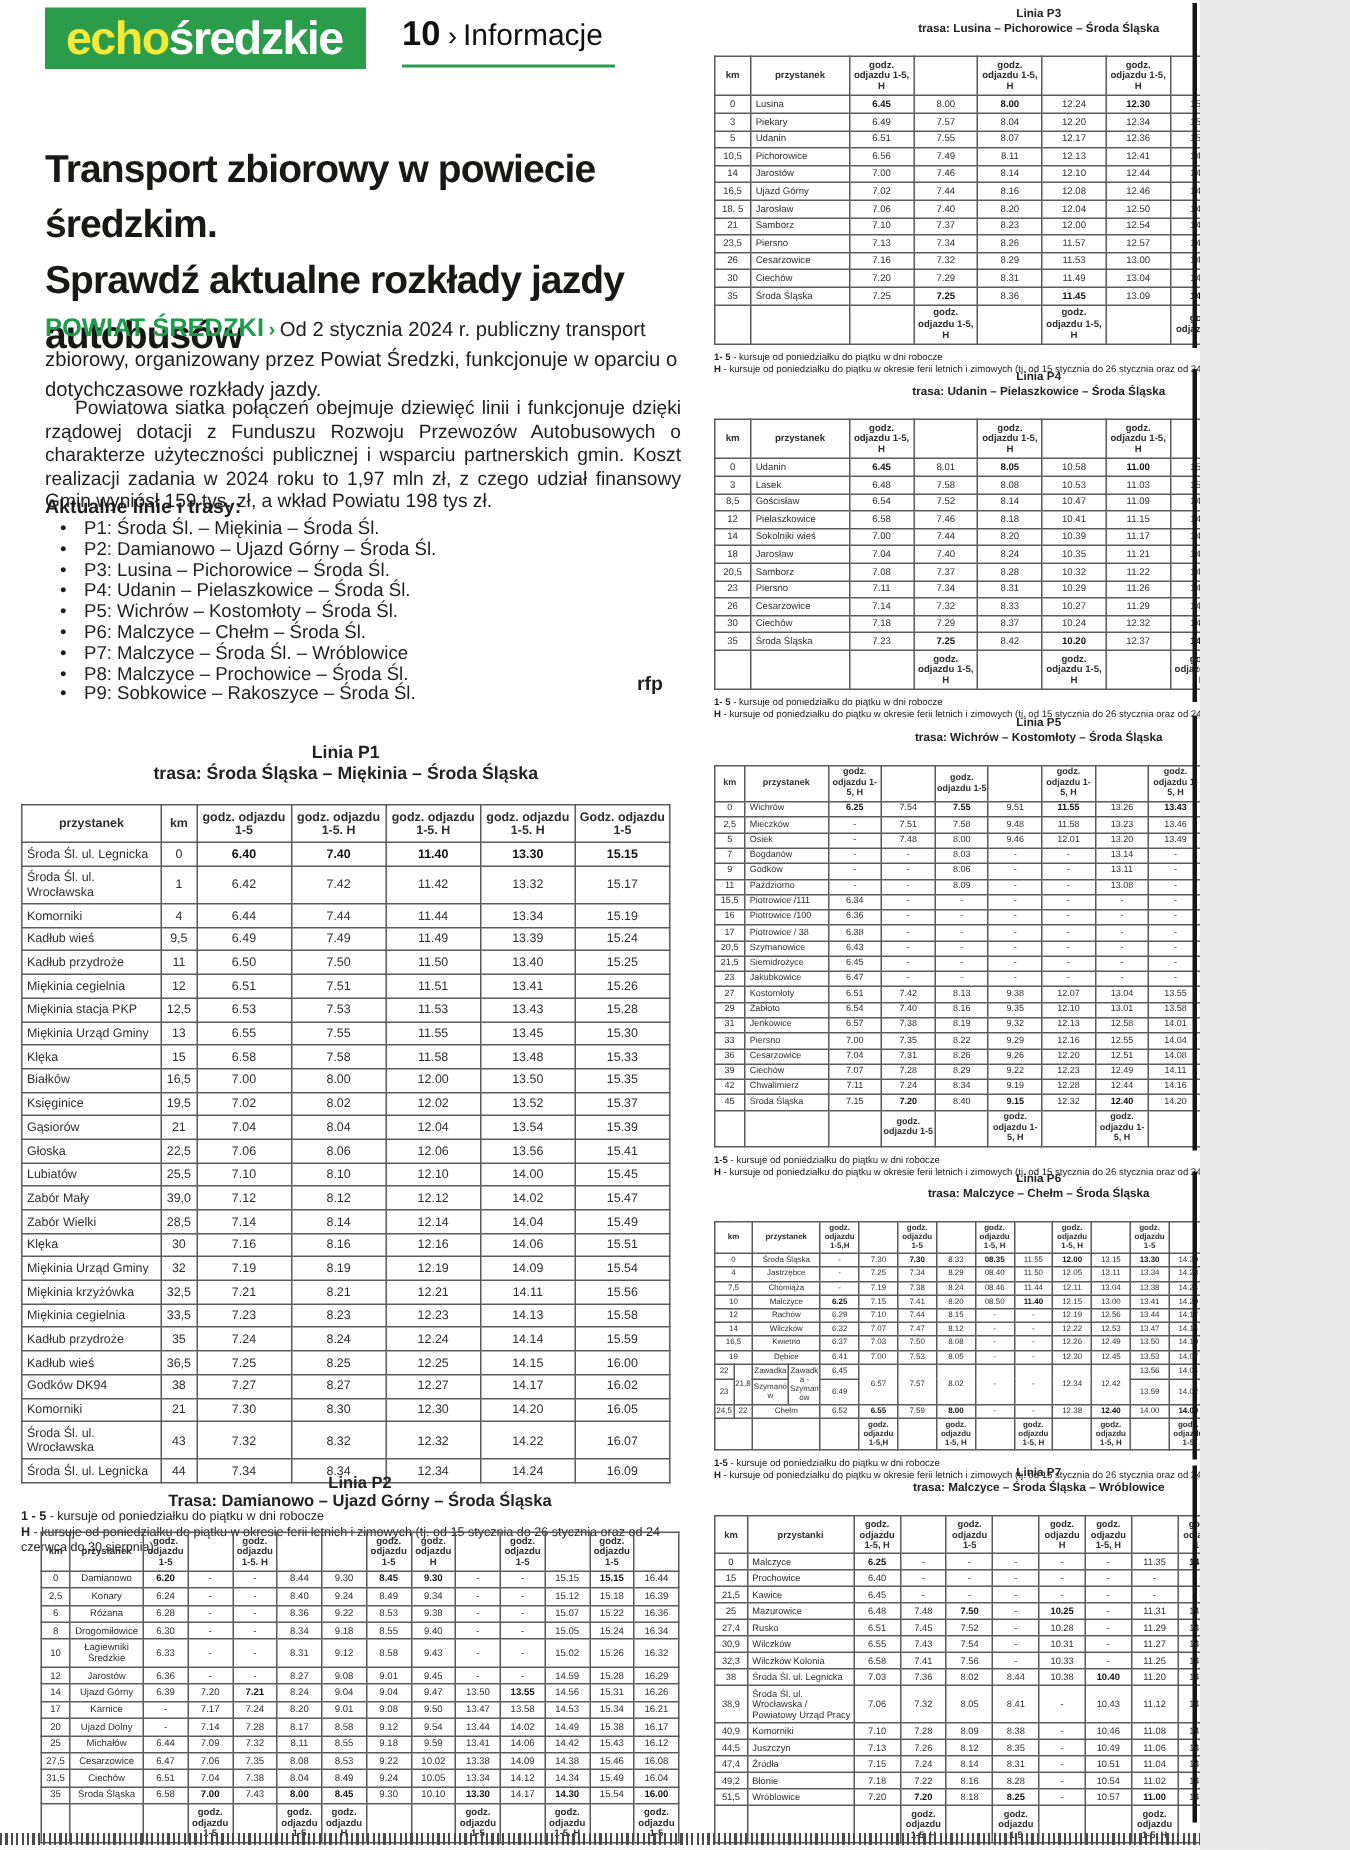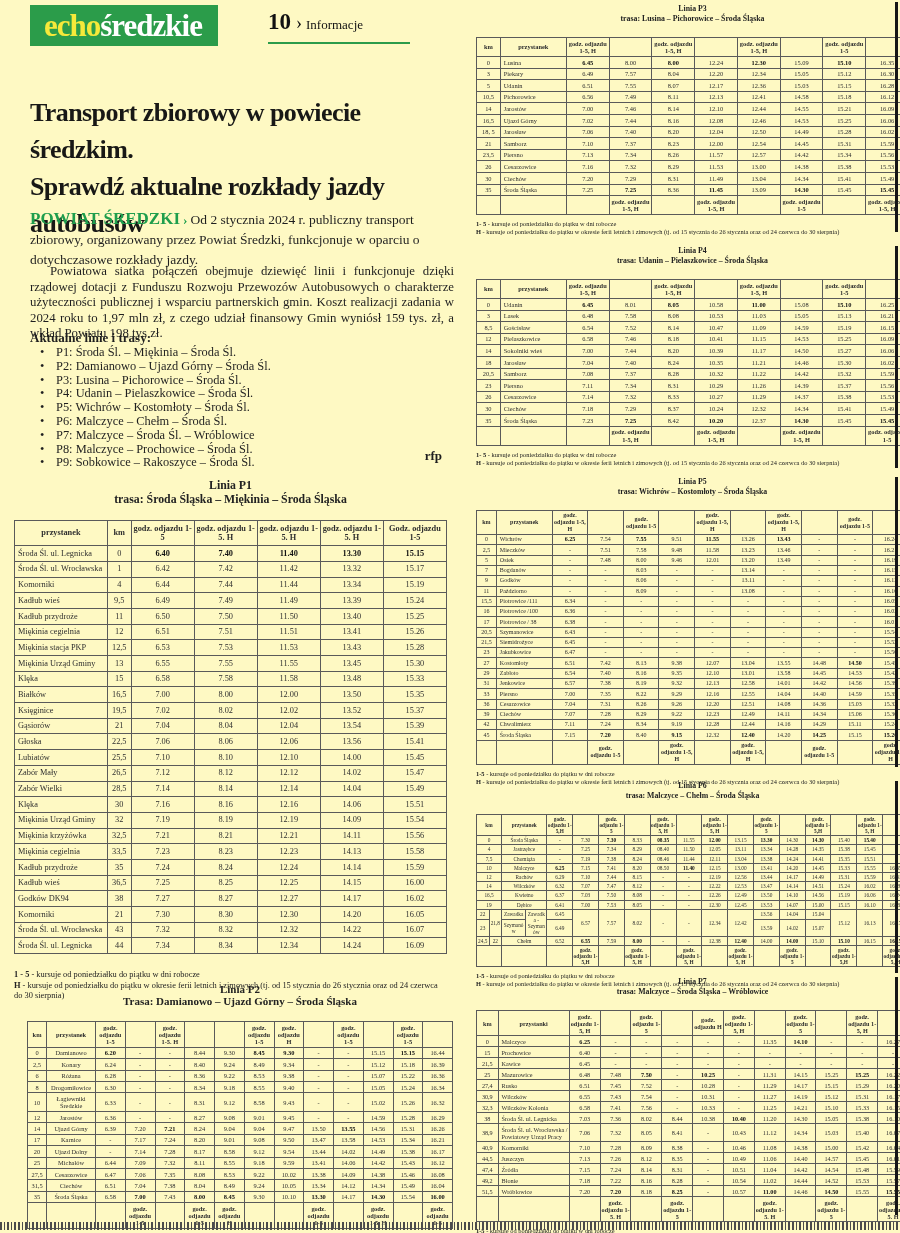--- a/index.html
+++ b/index.html
@@ -1,28 +1,28 @@
 <!DOCTYPE html>
 <html><head>
 <meta charset="utf-8">
 <style>
   html,body{margin:0;padding:0;background:#e8e8e8;}
-  .page{position:relative;width:900px;height:1233px;background:#fef9c3;overflow:hidden;
-        font-family:Liberation Serif, serif;color:#1f1f1f;}
+  .page{position:relative;width:800px;height:1233px;background:#ffffff;overflow:hidden;
+        font-family:Liberation Sans, sans-serif;color:#1f1f1f;}
   
   .masthead{position:absolute;left:30px;top:5px;height:41px;padding:0 16px 0 14px;
             background:#2b9c4a;display:flex;align-items:center;}
   .masthead .logo{font-size:31px;font-weight:bold;letter-spacing:-1px;line-height:1;}
   .logo-a{color:#f5e93a;}
   .logo-b{color:#ffffff;}
   .pageinfo{position:absolute;left:268px;top:9px;width:142px;padding-bottom:7px;
             border-bottom:2.5px solid #2b9c4a;white-space:nowrap;}
   .pagenum{font-size:23px;font-weight:bold;color:#111;}
   .chev{font-size:18px;color:#111;margin:0 4px 0 5px;}
-  .section{font-size:13px;color:#111;}
+  .section{font-size:20px;color:#111;}
   
   .headline{position:absolute;left:30px;top:94px;width:428px;font-size:26px;line-height:37px;
             font-weight:bold;color:#181816;letter-spacing:-0.6px;margin:0;}
   .kickerblock{position:absolute;left:30px;top:209px;width:424px;font-size:13.5px;line-height:20px;margin:0;}
   .kicker{color:#1e9e4d;font-weight:bold;font-size:17px;}
   .kicker-sep{color:#1e9e4d;font-weight:bold;margin:0 3px;}
   .bodytext{position:absolute;left:30px;top:264px;width:424px;font-size:12.8px;line-height:15.6px;
             text-align:justify;text-indent:20px;margin:0;}
   .list-title{position:absolute;left:30px;top:330px;font-size:13px;font-weight:bold;margin:0;}
   .lines-list{position:absolute;left:34px;top:346px;margin:0;padding:0;list-style:none;}
@@ -37,21 +37,21 @@
   .tt th,.tt td{border:1px solid #5a5a5a;text-align:center;vertical-align:middle;
                 color:#2e2e2e;overflow:hidden;word-wrap:break-word;}
   .tt table{border:1.5px solid #333;}
   .tt th{font-weight:bold;}
   .tt td.hd{font-weight:bold;}
   .tt td.b{font-weight:bold;color:#111;}
   .tt td.stop-left{text-align:left;padding-left:3px;}
   .tt .notes{margin-top:5px;color:#222;}
   .tt .notes b{font-weight:bold;}
   
-  .tt-p1{left:14px;top:478px;width:433px;}
+  .tt-p1{left:14px;top:494px;width:433px;}
   .tt-p1 .tt-title,.tt-p1 .tt-route{font-size:11.8px;line-height:14px;}
   .tt-p1 th,.tt-p1 td{font-size:8.3px;line-height:9.5px;padding:2.6px 1px;}
   .tt-p1 .notes{font-size:8.4px;line-height:10.5px;margin-top:16px;}
   .tt-p2{left:27px;top:984px;width:426px;}
   .tt-p2 .tt-title,.tt-p2 .tt-route{font-size:11px;line-height:11.5px;}
   .tt-p2 th,.tt-p2 td{font-size:6.4px;line-height:7.2px;padding:1.6px 0.5px;}
   .tt-p2 .notes{font-size:7px;line-height:8.5px;}
   .tt-p3,.tt-p4,.tt-p5,.tt-p6,.tt-p7{left:476px;width:433px;}
   .tt-p3{top:4px;}  .tt-p4{top:246px;} .tt-p5{top:477px;} .tt-p6{top:781px;} .tt-p7{top:977px;}
   .tt-p3 .tt-title,.tt-p4 .tt-title,.tt-p5 .tt-title,.tt-p6 .tt-title,.tt-p7 .tt-title,
@@ -248,21 +248,21 @@
             <td class="stop-left">Lubiatów</td>
             <td>25,5</td>
             <td>7.10</td>
             <td>8.10</td>
             <td>12.10</td>
             <td>14.00</td>
             <td>15.45</td>
           </tr>
           <tr>
             <td class="stop-left">Zabór Mały</td>
-            <td>26,5</td>
+            <td>39,0</td>
             <td>7.12</td>
             <td>8.12</td>
             <td>12.12</td>
             <td>14.02</td>
             <td>15.47</td>
           </tr>
           <tr>
             <td class="stop-left">Zabór Wielki</td>
             <td>28,5</td>
             <td>7.14</td>

